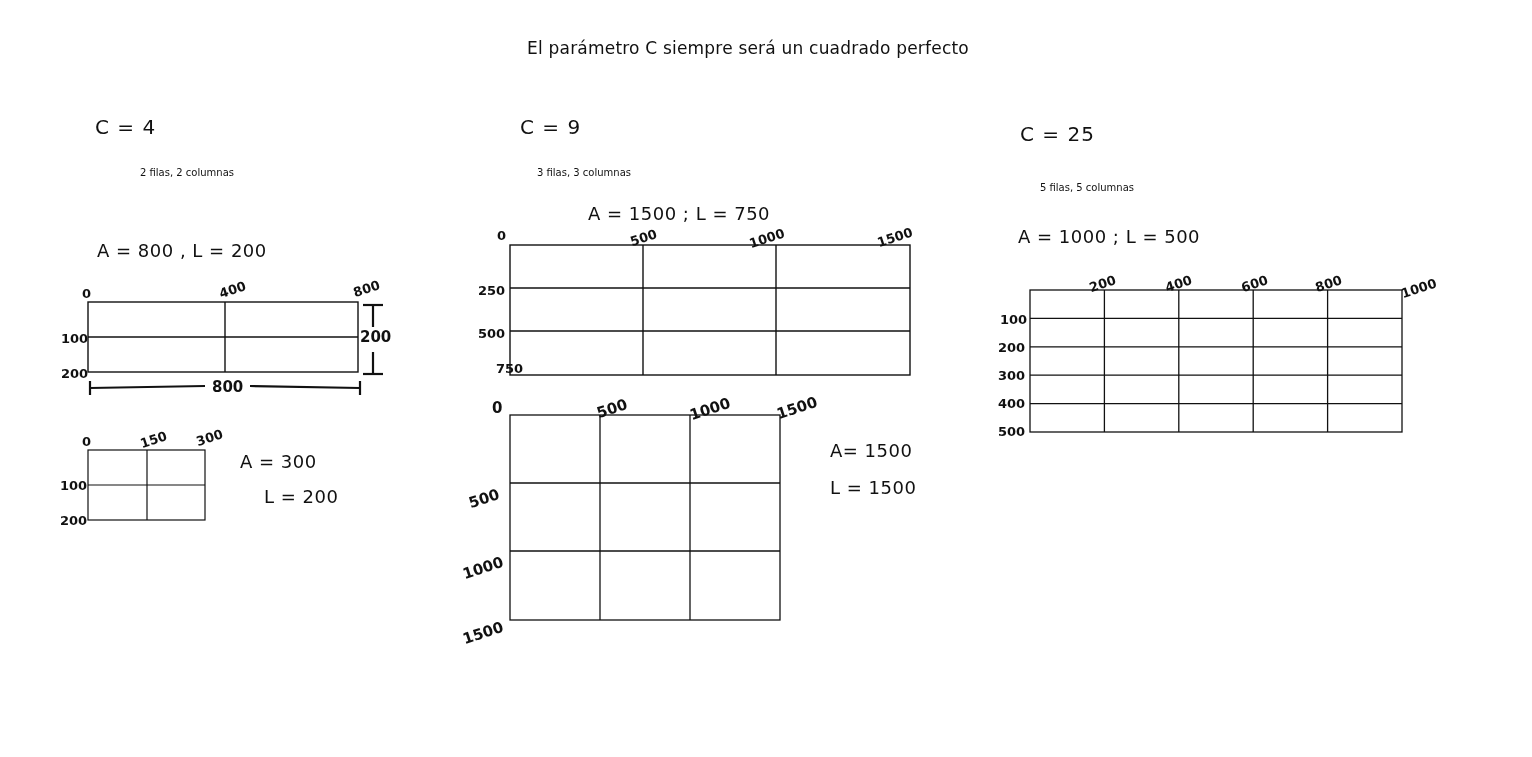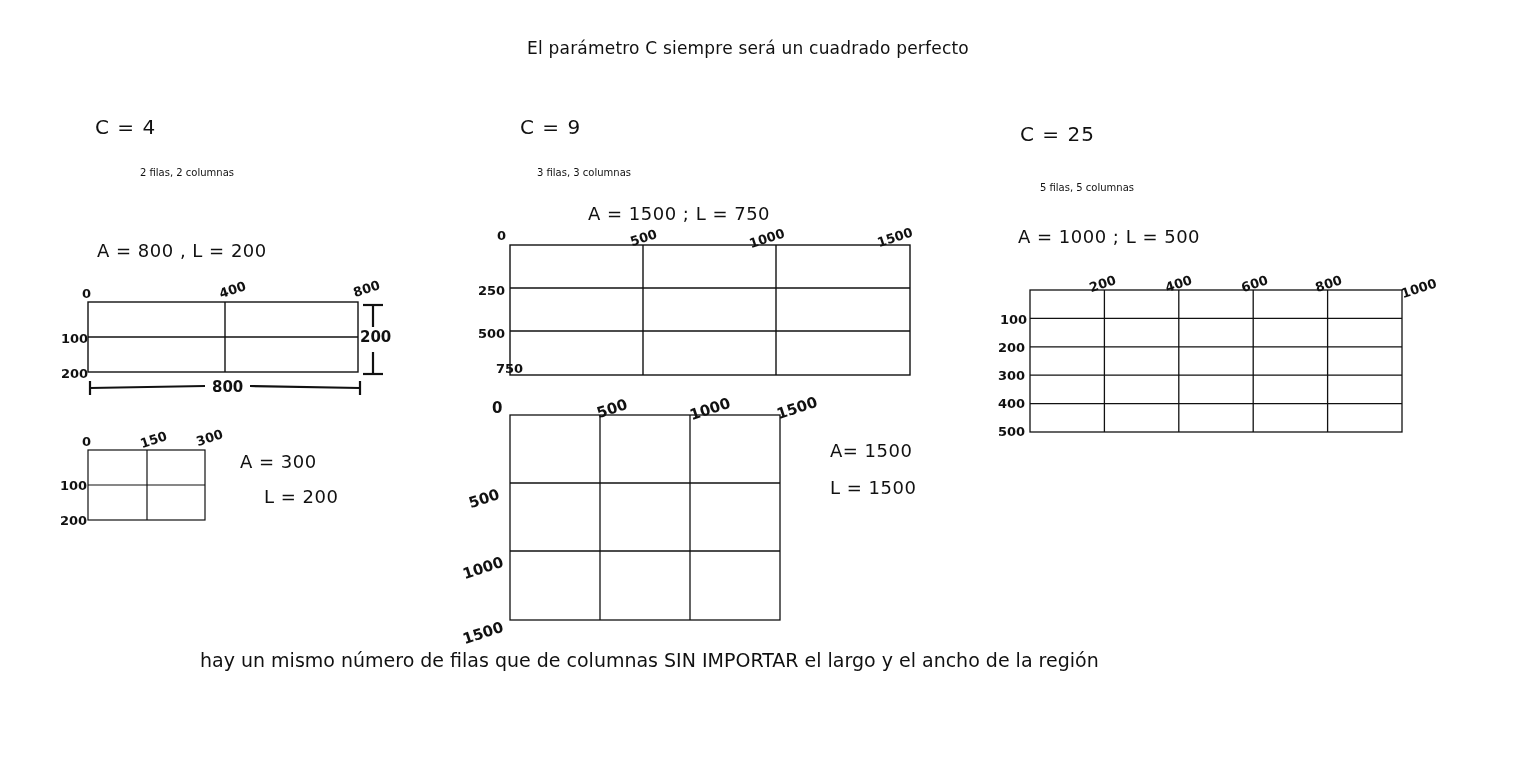--- a/index.html
+++ b/index.html
@@ -190,14 +190,13 @@
 <div class="abs tick-rot" style="left:1244px; top:280px;">600</div>
 <div class="abs tick-rot" style="left:1318px; top:280px;">800</div>
 <div class="abs tick-rot" style="left:1404px; top:286px;">1000</div>
 <div class="abs tick" style="left:1000px; top:312px;">100</div>
 <div class="abs tick" style="left:998px; top:340px;">200</div>
 <div class="abs tick" style="left:998px; top:368px;">300</div>
 <div class="abs tick" style="left:998px; top:396px;">400</div>
 <div class="abs tick" style="left:998px; top:424px;">500</div>
 
 <div class="abs footer">
-  <div>hay un mismo número de filas que de columnas SIN IMPORTAR el largo y el ancho de la región</div>
 </div>
 
 </body></html>

